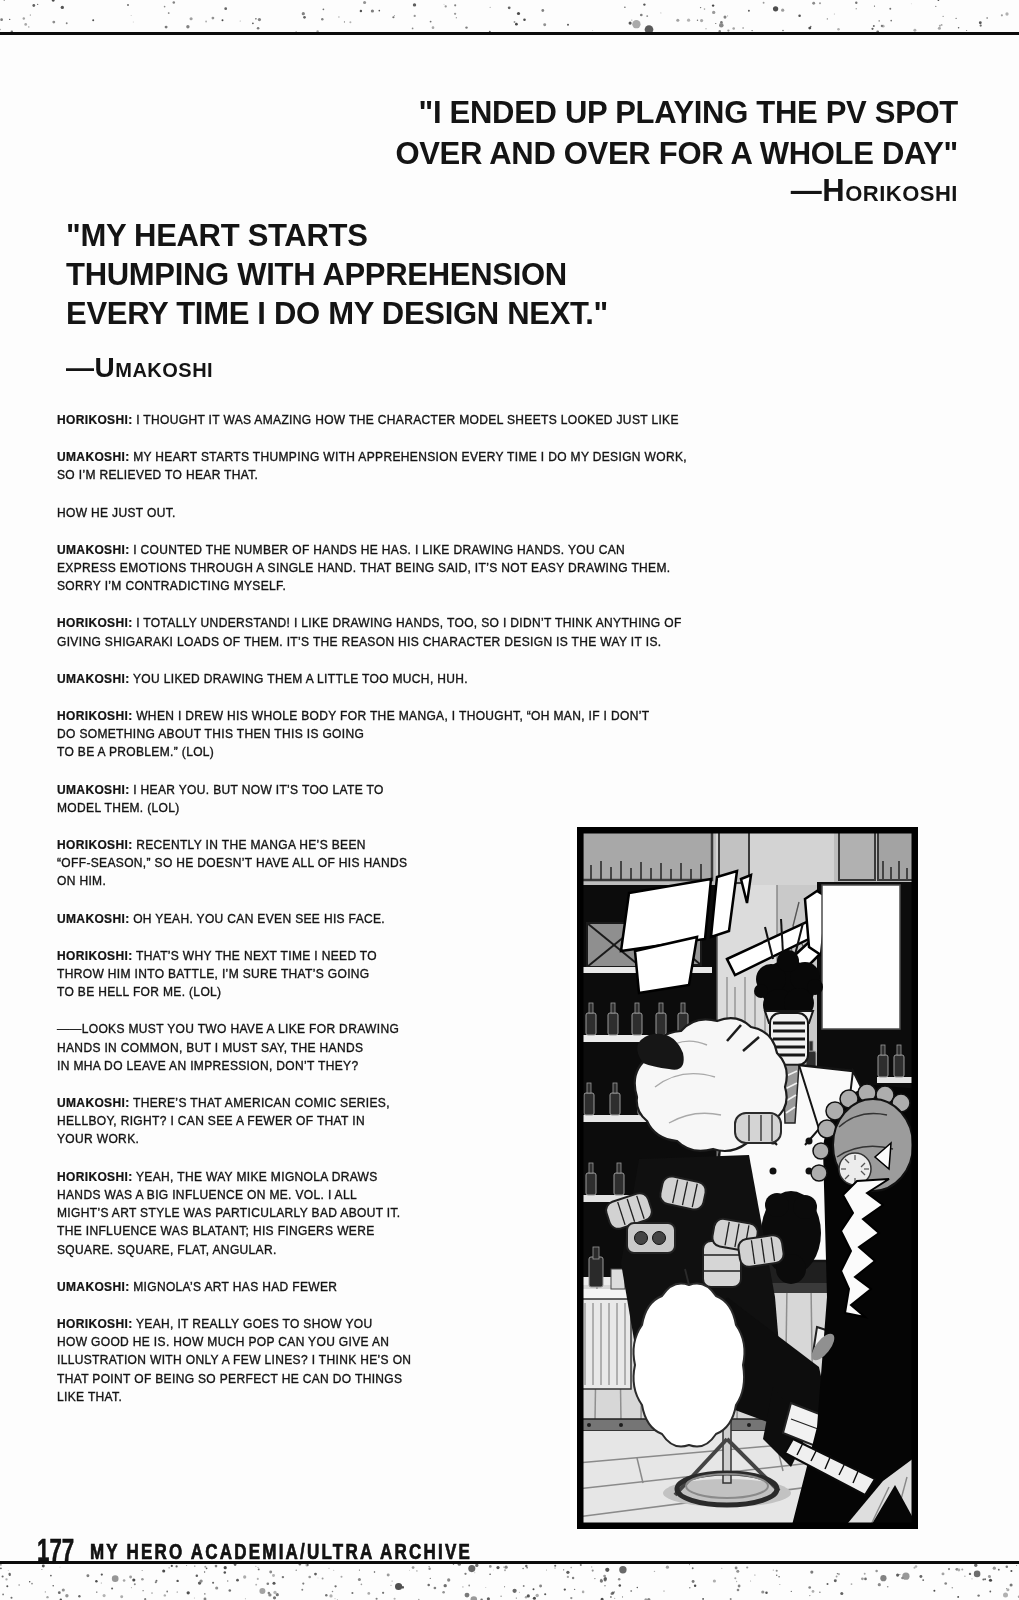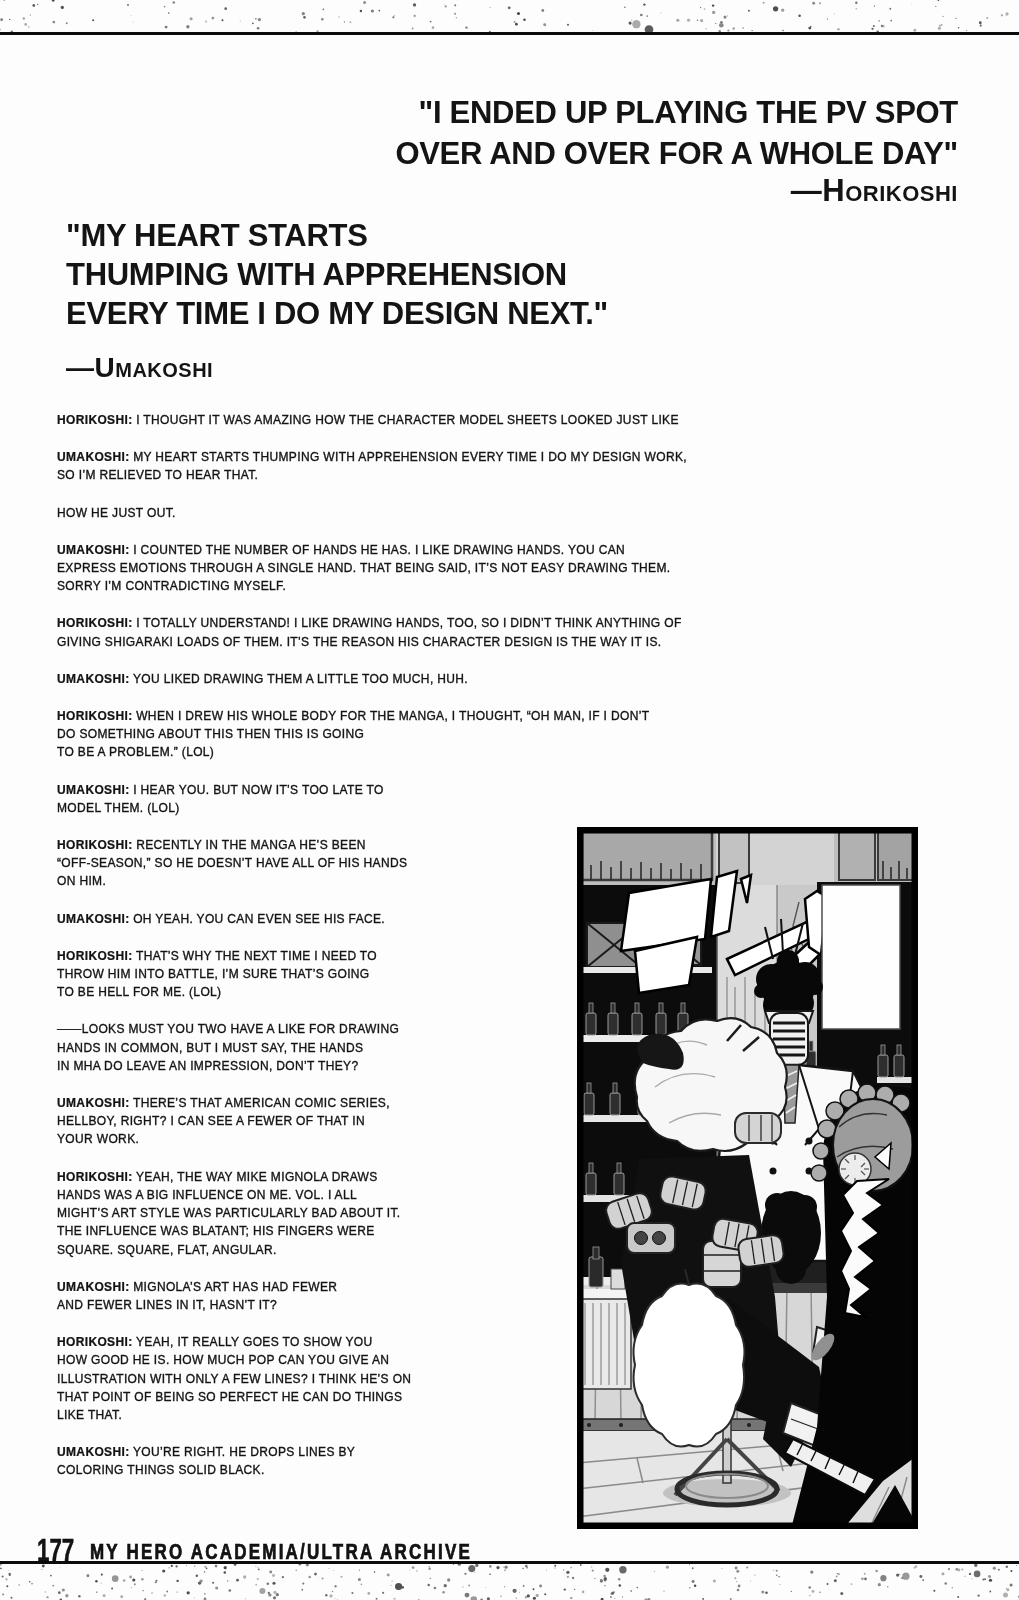--- a/index.html
+++ b/index.html
@@ -260,32 +260,27 @@
       </div>
       <div class="para narrow">
         <div class="line"><span class="speaker">HORIKOSHI:</span> YEAH, THE WAY MIKE MIGNOLA DRAWS</div>
         <div class="line">HANDS WAS A BIG INFLUENCE ON ME. VOL. I ALL</div>
         <div class="line">MIGHT’S ART STYLE WAS PARTICULARLY BAD ABOUT IT.</div>
         <div class="line">THE INFLUENCE WAS BLATANT; HIS FINGERS WERE</div>
         <div class="line">SQUARE. SQUARE, FLAT, ANGULAR.</div>
       </div>
       <div class="para narrow">
         <div class="line"><span class="speaker">UMAKOSHI:</span> MIGNOLA’S ART HAS HAD FEWER</div>
-        <div class="line">AND FEWER LINES IN IT, HASN’T IT?</div>
       </div>
       <div class="para narrow">
         <div class="line"><span class="speaker">HORIKOSHI:</span> YEAH, IT REALLY GOES TO SHOW YOU</div>
         <div class="line">HOW GOOD HE IS. HOW MUCH POP CAN YOU GIVE AN</div>
         <div class="line">ILLUSTRATION WITH ONLY A FEW LINES? I THINK HE’S ON</div>
         <div class="line">THAT POINT OF BEING SO PERFECT HE CAN DO THINGS</div>
         <div class="line">LIKE THAT.</div>
-      </div>
-      <div class="para narrow">
-        <div class="line"><span class="speaker">UMAKOSHI:</span> YOU’RE RIGHT. HE DROPS LINES BY</div>
-        <div class="line">COLORING THINGS SOLID BLACK.</div>
       </div>
     </div>
 
   <svg class="panel" viewBox="0 0 341 702" role="img" aria-label="Manga panel: the League of Villains bar — mist-headed bartender in a white vest behind the counter, Shigaraki covered in disembodied hands hunched on a bar stool, a blank white sign on the wall, shelves of bottles, and a large jagged-toothed villain in the foreground">
     <defs>
       <g id="bottle">
         <rect x="-5" y="-22" width="10" height="22" rx="2" fill="#2e2e2e" stroke="#9a9a9a" stroke-width="1"></rect>
         <rect x="-2" y="-32" width="4" height="10" fill="#2e2e2e" stroke="#9a9a9a" stroke-width="0.8"></rect>
       </g>
       <g id="hand">

